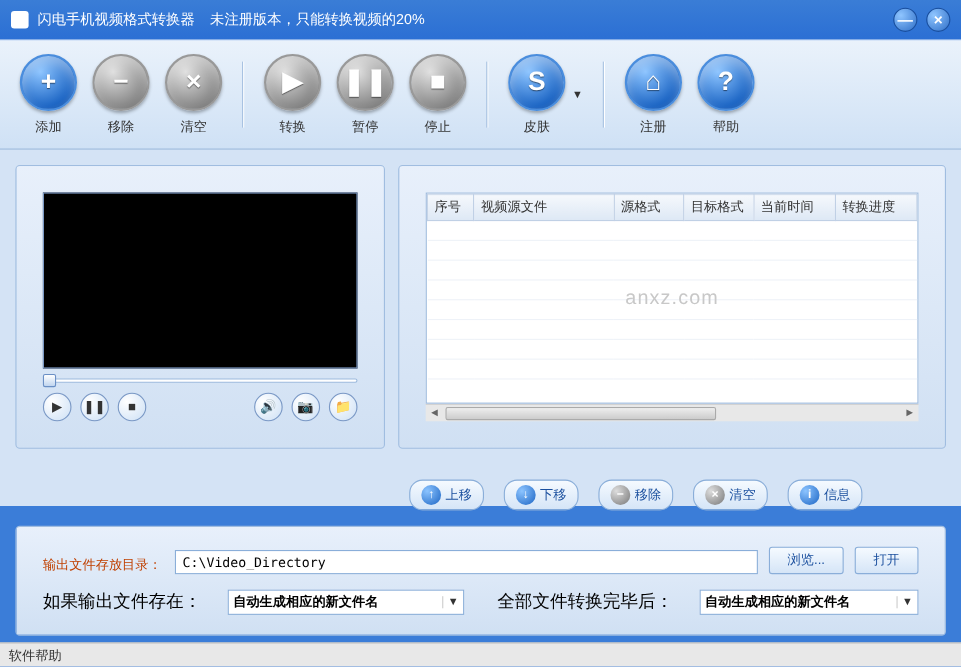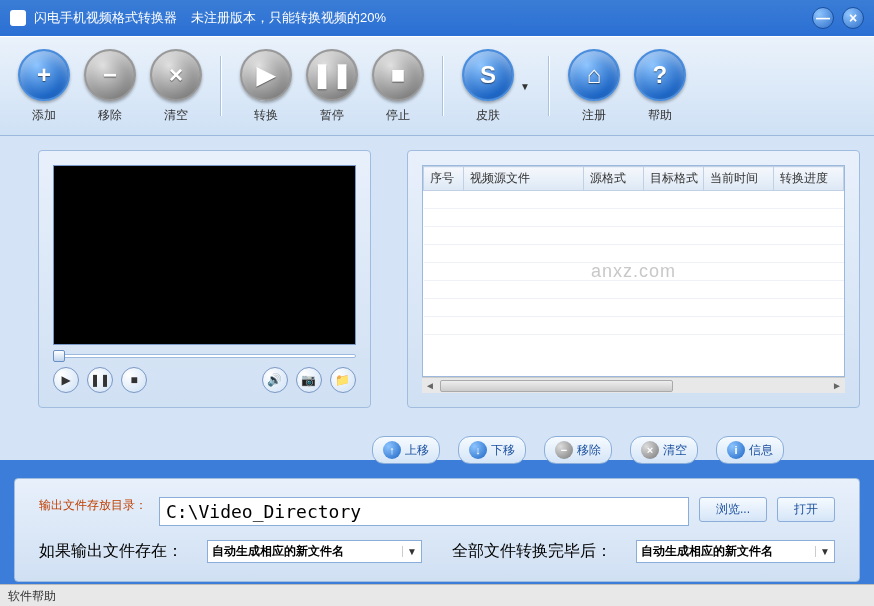--- a/index.html
+++ b/index.html
@@ -33,21 +33,21 @@
   margin: 0 auto 6px; box-shadow: inset 0 6px 10px rgba(255,255,255,0.4), 0 2px 3px rgba(0,0,0,0.3);
 }
 .tbtn.gray .circ { background: radial-gradient(circle at 35% 30%, #e0e0e0 0%, #888 70%, #555 100%); border-color:#999;}
 .tbtn .circ .glyph { color:#fff; font-size:24px; font-weight:bold; text-shadow:0 1px 1px rgba(0,0,0,0.5);}
 .tsep { width:0; height:60px; border-left:1px solid #a8c2e2; border-right:1px solid #fff; margin:0 4px;}
 .dropdown-arrow { font-size:10px; color:#333; margin-left:-8px; align-self:center;}
 
 .mainarea { display:flex; gap:12px; padding: 14px; height: 286px;}
 .panel {
   background: linear-gradient(to bottom, #e8f0fb, #d0e0f3);
-  border: 1px solid #a0bde0; border-radius: 4px; padding: 14px; margin-left: 24px;
+  border: 1px solid #a0bde0; border-radius: 4px; padding: 24px;
 }
 .preview { width: 336px; display:flex; flex-direction:column;}
 .video { flex:1; background:#000; border:1px solid #7a98c5;}
 .slider-track { height:10px; margin:6px 0 2px; position:relative;}
 .slider-rail { height:4px; background:#fff; border:1px solid #9cb9dd; border-radius:2px; position:absolute; top:3px; left:0; right:0;}
 .slider-thumb { width:12px; height:12px; background:linear-gradient(#fff,#c0d5ef); border:1px solid #6a8fc5; border-radius:2px; position:absolute; top:-1px; left:0;}
 .preview-ctrls { display:flex; gap:8px; align-items:center; padding-top:4px;}
 .preview-ctrls .spacer{flex:1;}
 .pbtn { width:26px; height:26px; border-radius:50%; background:radial-gradient(circle at 30% 30%,#fff,#cde0f5); border:1px solid #7a98c5; display:flex; align-items:center; justify-content:center; font-size:12px; color:#333; cursor:pointer;}
 
@@ -65,23 +65,23 @@
 .listctrls { padding:14px 10px 6px; display:flex; gap:18px; justify-content:flex-start;}
 .actbtn {
   display:inline-flex; align-items:center; gap:4px; padding:4px 10px;
   background:linear-gradient(#f5faff,#d5e5f7); border:1px solid #8aaed9; border-radius:12px;
   font-size:12px; color:#1a4f9e; cursor:pointer;
 }
 .actbtn .ico { width:18px; height:18px; border-radius:50%; background:radial-gradient(circle at 30% 30%,#8cc4ff,#1c65c4); display:flex; align-items:center; justify-content:center; color:#fff; font-size:11px; font-weight:bold;}
 .actbtn.gray .ico { background:radial-gradient(circle at 30% 30%,#ddd,#777);}
 
 .bottompanel { margin:0 14px; padding:18px 24px;}
-.formrow { display:flex; align-items:flex-start; gap:10px; margin-bottom:14px; font-size:12px; color:#c04000;}
+.formrow { display:flex; align-items:flex-end; gap:10px; margin-bottom:14px; font-size:12px; color:#c04000;}
 .formrow label { color:#c04000; min-width:110px;}
-.tinput { flex:1; border:1px solid #8aaed9; background:#fff; padding:3px 6px; font-size:18px; font-family:monospace;}
+.tinput { flex:1; border:1px solid #8aaed9; background:#fff; padding:3px 6px; font-size:12px; font-family:monospace;}
 .selectbox { flex:1; border:1px solid #8aaed9; background:#fff; padding:2px 4px; font-size:12px; display:flex; justify-content:space-between; align-items:center;font-weight:bold;}
 .selectbox .arrow{font-size:10px; color:#333; border-left:1px solid #ccc; padding-left:4px;}
 .smbtn { padding:3px 16px; background:linear-gradient(#f5faff,#d5e5f7); border:1px solid #8aaed9; border-radius:3px; font-size:12px; color:#1a4f9e; cursor:pointer;}
 .row2 { display:flex; gap:30px;}
 .row2 .half{display:flex; align-items:center; gap:24px; flex:1;}
 
 .statusbar { position:absolute; bottom:0; left:0; right:0; height:22px; background:#e8e8e8; border-top:1px solid #bbb; font-size:12px; color:#333; padding:3px 8px;}
 </style>
 </head>
 <body>

